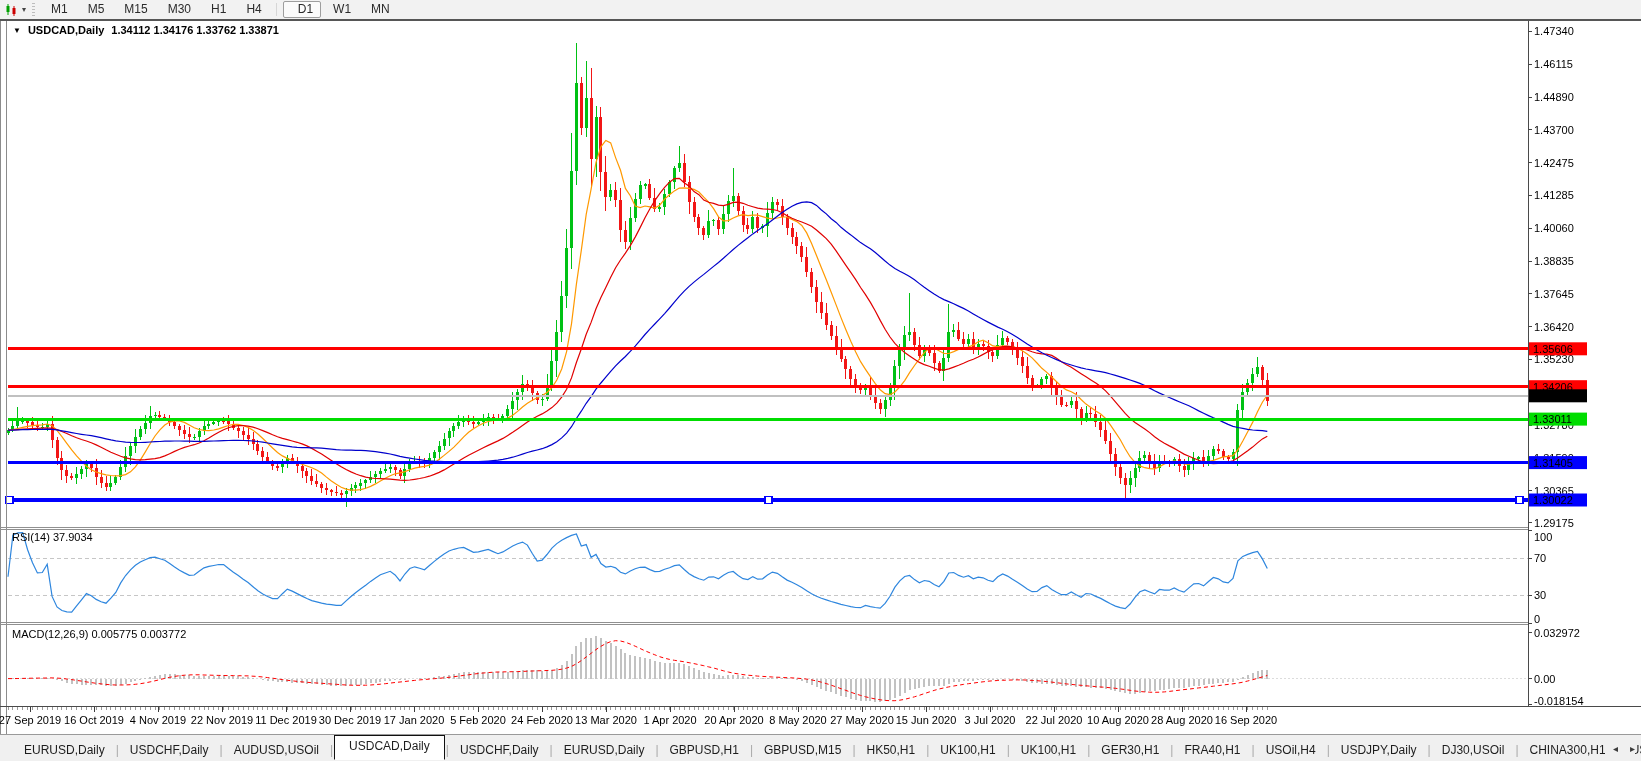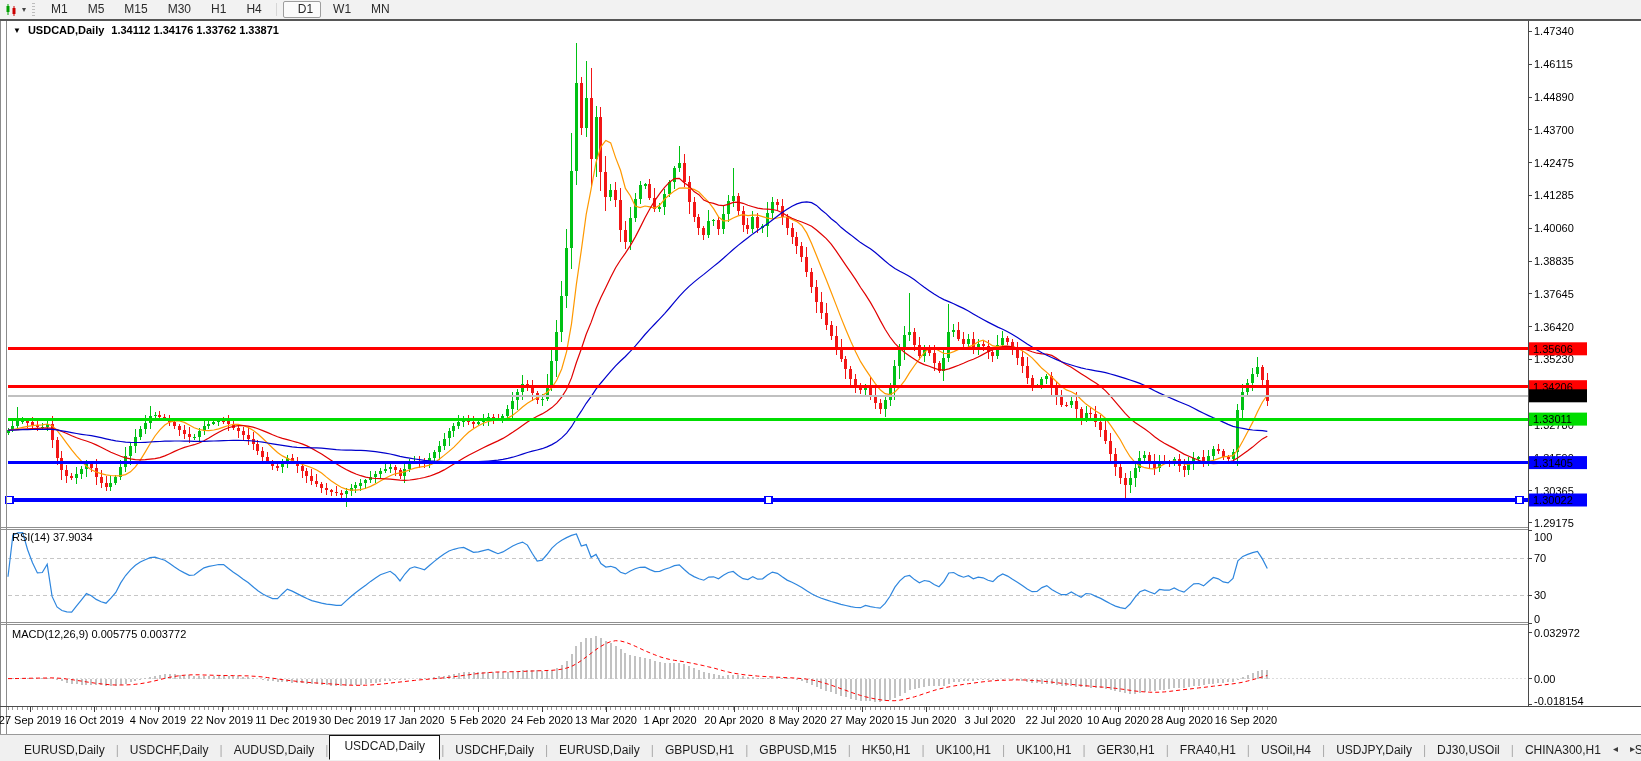--- a/index.html
+++ b/index.html
@@ -1277,21 +1277,21 @@
   </div>
   <div class="ind-label" style="top:531px;left:12px;">RSI(14) 37.9034</div>
   <div class="ind-label" style="top:628px;left:12px;">MACD(12,26,9) 0.005775 0.003772</div>
 
   <div class="tabbar">
     <div id="tab-items" style="display:flex;align-items:center;">
         <span class="tab">EURUSD,Daily</span>
         <span class="tabsep">|</span>
         <span class="tab">USDCHF,Daily</span>
         <span class="tabsep">|</span>
-        <span class="tab">AUDUSD,Daily</span>
+        <span class="tab">AUDUSD,USOil</span>
         <span class="tabsep">|</span>
         <span class="tab active">USDCAD,Daily</span>
         <span class="tabsep">|</span>
         <span class="tab">USDCHF,Daily</span>
         <span class="tabsep">|</span>
         <span class="tab">EURUSD,Daily</span>
         <span class="tabsep">|</span>
         <span class="tab">GBPUSD,H1</span>
         <span class="tabsep">|</span>
         <span class="tab">GBPUSD,M15</span>

